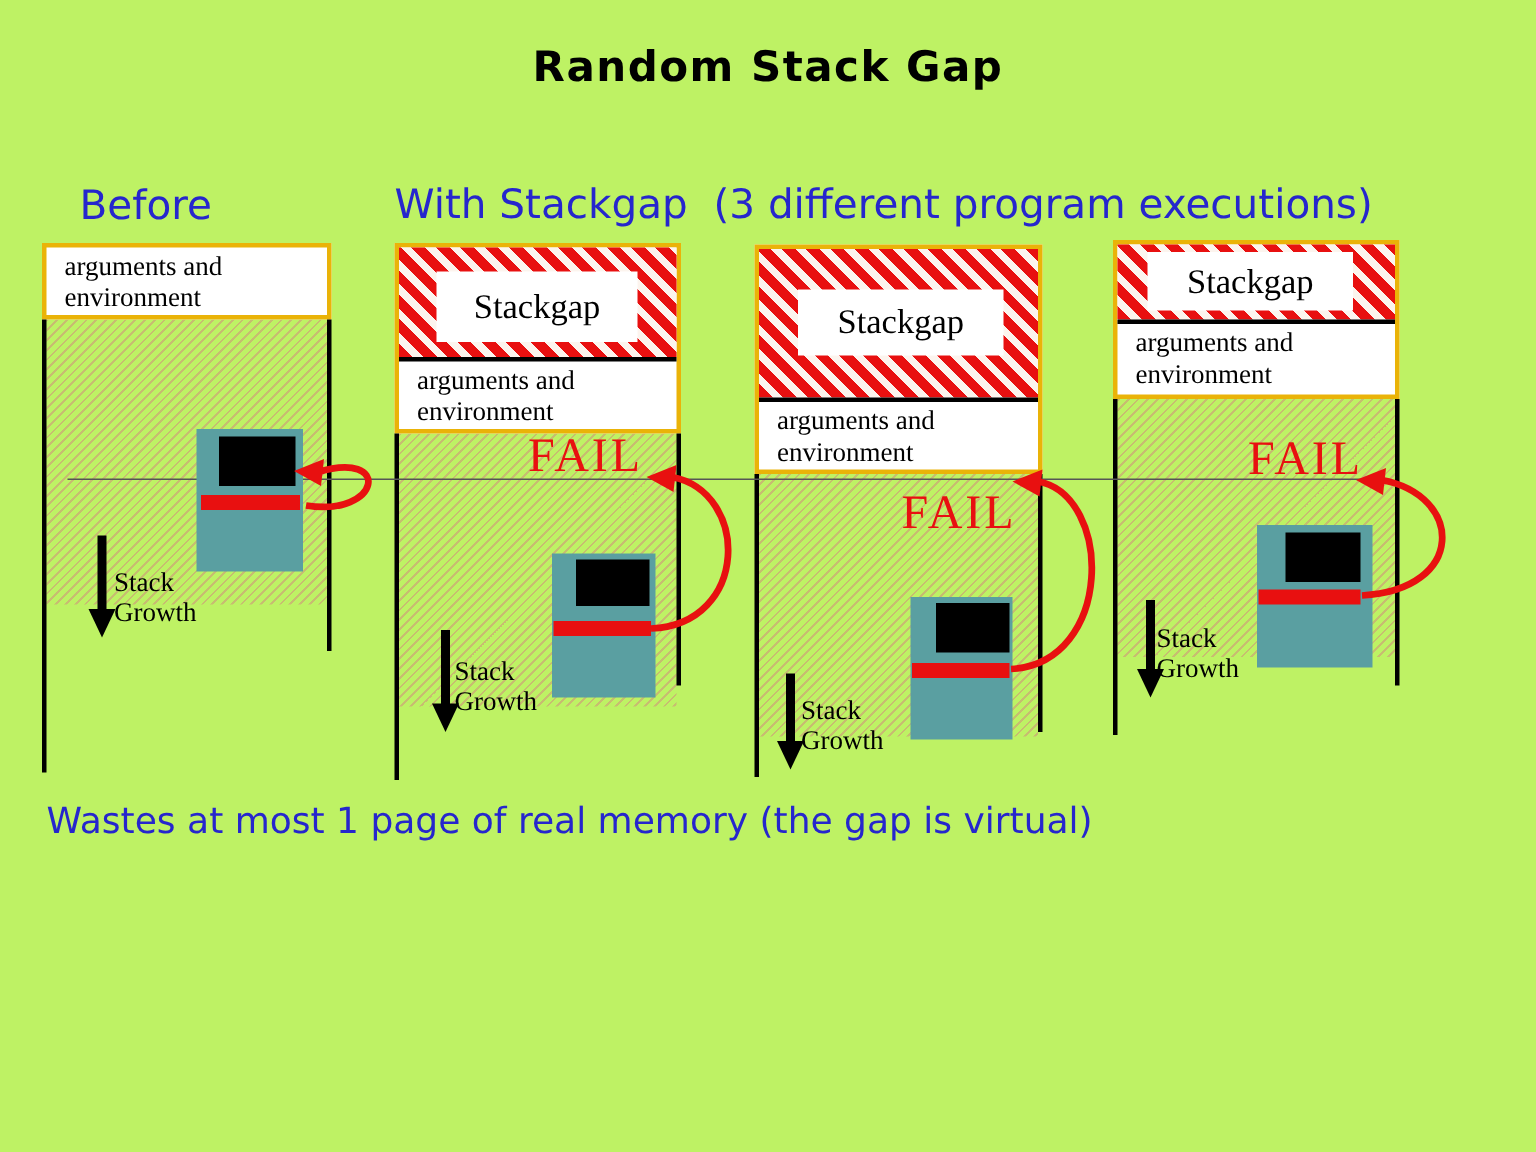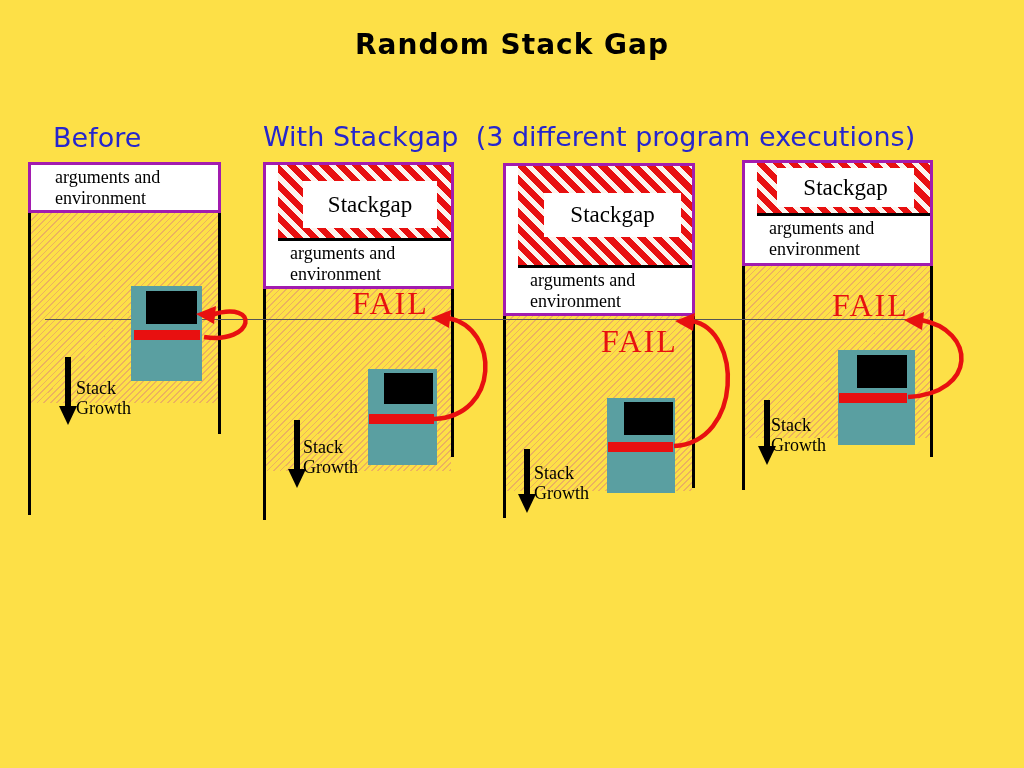--- a/index.html
+++ b/index.html
@@ -1,30 +1,30 @@
 <!DOCTYPE html>
 <html><head>
 <meta charset="utf-8">
 <style>
   html,body{margin:0;padding:0;background:#fff;}
-  #slide{position:relative;width:1024px;height:768px;background:#fde047;overflow:hidden;
+  #slide{position:relative;width:1024px;height:768px;background:#bef264;overflow:hidden;
          font-family:"DejaVu Sans",sans-serif;}
   .abs{position:absolute;}
   
   .title{font-size:28px;font-weight:bold;color:#000;letter-spacing:1px;}
   .bluehead{font-size:27px;color:#2626cd;white-space:pre;}
   .note{font-size:24px;color:#2626cd;white-space:pre;}
   .serif{font-family:"Liberation Serif","DejaVu Serif",serif;}
   .args-text{font-size:18px;line-height:21px;color:#000;padding:2px 0 0 12px;}
   .fail{font-size:32px;color:#e81010;letter-spacing:2px;z-index:4;}
   .sg-label{background:#ffffff;display:flex;align-items:center;justify-content:center;
             font-size:23px;color:#000;}
   .growth-label{font-size:18px;line-height:20px;color:#000;z-index:4;}
   
-  .frame{border:3px solid #a21caf;background:#fff;box-sizing:border-box;z-index:1;padding-left:12px;}
+  .frame{border:3px solid #eab308;background:#fff;box-sizing:border-box;z-index:1;}
   .gap-hatch{background:repeating-linear-gradient(45deg,#e81010 0 6.5px,#fcf4ee 6.5px 11.5px);
              border-bottom:3px solid #000;position:relative;box-sizing:border-box;}
   .pink{background:repeating-linear-gradient(135deg,rgba(213,115,130,0.42) 0 1.3px,rgba(255,255,255,0) 1.3px 4.6px);z-index:0;}
   .rail{background:#000;width:3px;z-index:1;}
   .machine{background:#5a9fa1;z-index:3;}
   .screen{background:#000;z-index:3;}
   .retbar{background:#e81010;z-index:3;}
   .hline{background:#555;height:1px;z-index:2;}
   #arrow-layer{position:absolute;left:0;top:0;z-index:5;pointer-events:none;}
 </style>
@@ -157,14 +157,15 @@
     <g stroke="#e81010" fill="none" stroke-width="4.5">
       <path d="M 674 446 C 743 442 742 330 692 321"></path>
       <polygon points="675,321 695,313 693,331" fill="#e81010" stroke="none"></polygon>
     </g>
     <g stroke="#e81010" fill="none" stroke-width="4.5">
       <path d="M 908 397 C 978 393 976 330 921 320"></path>
       <polygon points="904,320 924,312 922,330" fill="#e81010" stroke="none"></polygon>
     </g>
   </svg>
 
+  <div class="abs note" style="left:31px;top:533px;">Wastes at most 1 page of real memory (the gap is virtual)</div>
 
 </div>
 
 </body></html>

